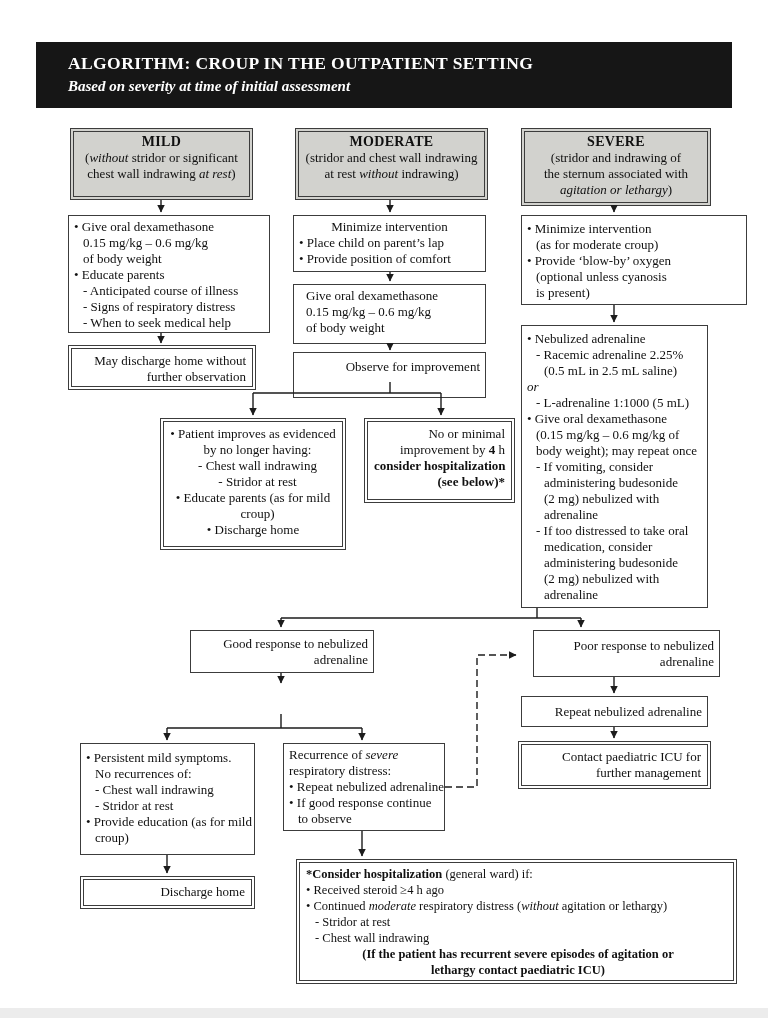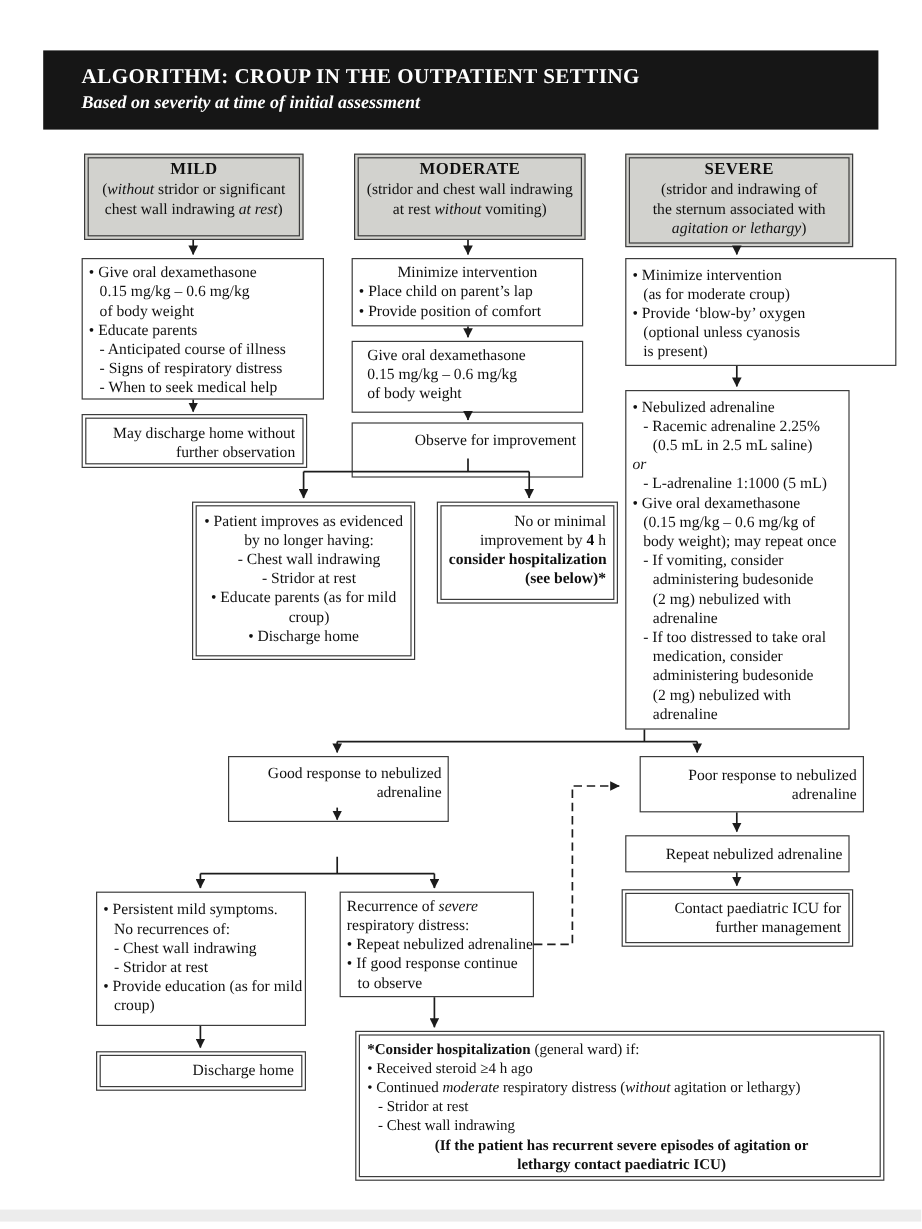--- a/index.html
+++ b/index.html
@@ -41,21 +41,21 @@
     <div>
         <div class="ln"><span class="s-n">(</span><span class="s-i">without</span><span class="s-n"> stridor or significant</span></div>
         <div class="ln"><span class="s-n">chest wall indrawing </span><span class="s-i">at rest</span><span class="s-n">)</span></div>
       </div>
   </div>
 
   <div class="box hdr dbl" style="left:295px;top:128px;width:193px;height:72px;">
     <div class="bt">MODERATE</div>
     <div>
         <div class="ln"><span class="s-n">(stridor and chest wall indrawing</span></div>
-        <div class="ln"><span class="s-n">at rest </span><span class="s-i">without</span><span class="s-n"> vomiting)</span></div>
+        <div class="ln"><span class="s-n">at rest </span><span class="s-i">without</span><span class="s-n"> indrawing)</span></div>
       </div>
   </div>
 
   <div class="box hdr dbl" style="left:521px;top:128px;width:190px;height:78px;">
     <div class="bt">SEVERE</div>
     <div>
         <div class="ln"><span class="s-n">(stridor and indrawing of</span></div>
         <div class="ln"><span class="s-n">the sternum associated with</span></div>
         <div class="ln"><span class="s-i">agitation or lethargy</span><span class="s-n">)</span></div>
       </div>
@@ -130,21 +130,21 @@
       <div class="ln"><span class="s-n">• Discharge home</span></div>
     </div>
 
   <div class="box dbl ctr" style="left:364px;top:418px;width:151px;height:85px;">
       <div class="ln"><span class="s-n">No or minimal</span></div>
       <div class="ln"><span class="s-n">improvement by </span><span class="s-b">4</span><span class="s-n"> h</span></div>
       <div class="ln"><span class="s-b">consider hospitalization</span></div>
       <div class="ln"><span class="s-b">(see below)*</span></div>
     </div>
 
-  <div class="box ctr" style="left:190px;top:630px;width:184px;height:55px;padding-top:5px;">
+  <div class="box ctr" style="left:190px;top:630px;width:184px;height:43px;padding-top:5px;">
       <div class="ln"><span class="s-n">Good response to nebulized</span></div>
       <div class="ln"><span class="s-n">adrenaline</span></div>
     </div>
 
 
   <div class="box ctr" style="left:533px;top:630px;width:187px;height:47px;padding-top:7px;">
       <div class="ln"><span class="s-n">Poor response to nebulized</span></div>
       <div class="ln"><span class="s-n">adrenaline</span></div>
     </div>
 

